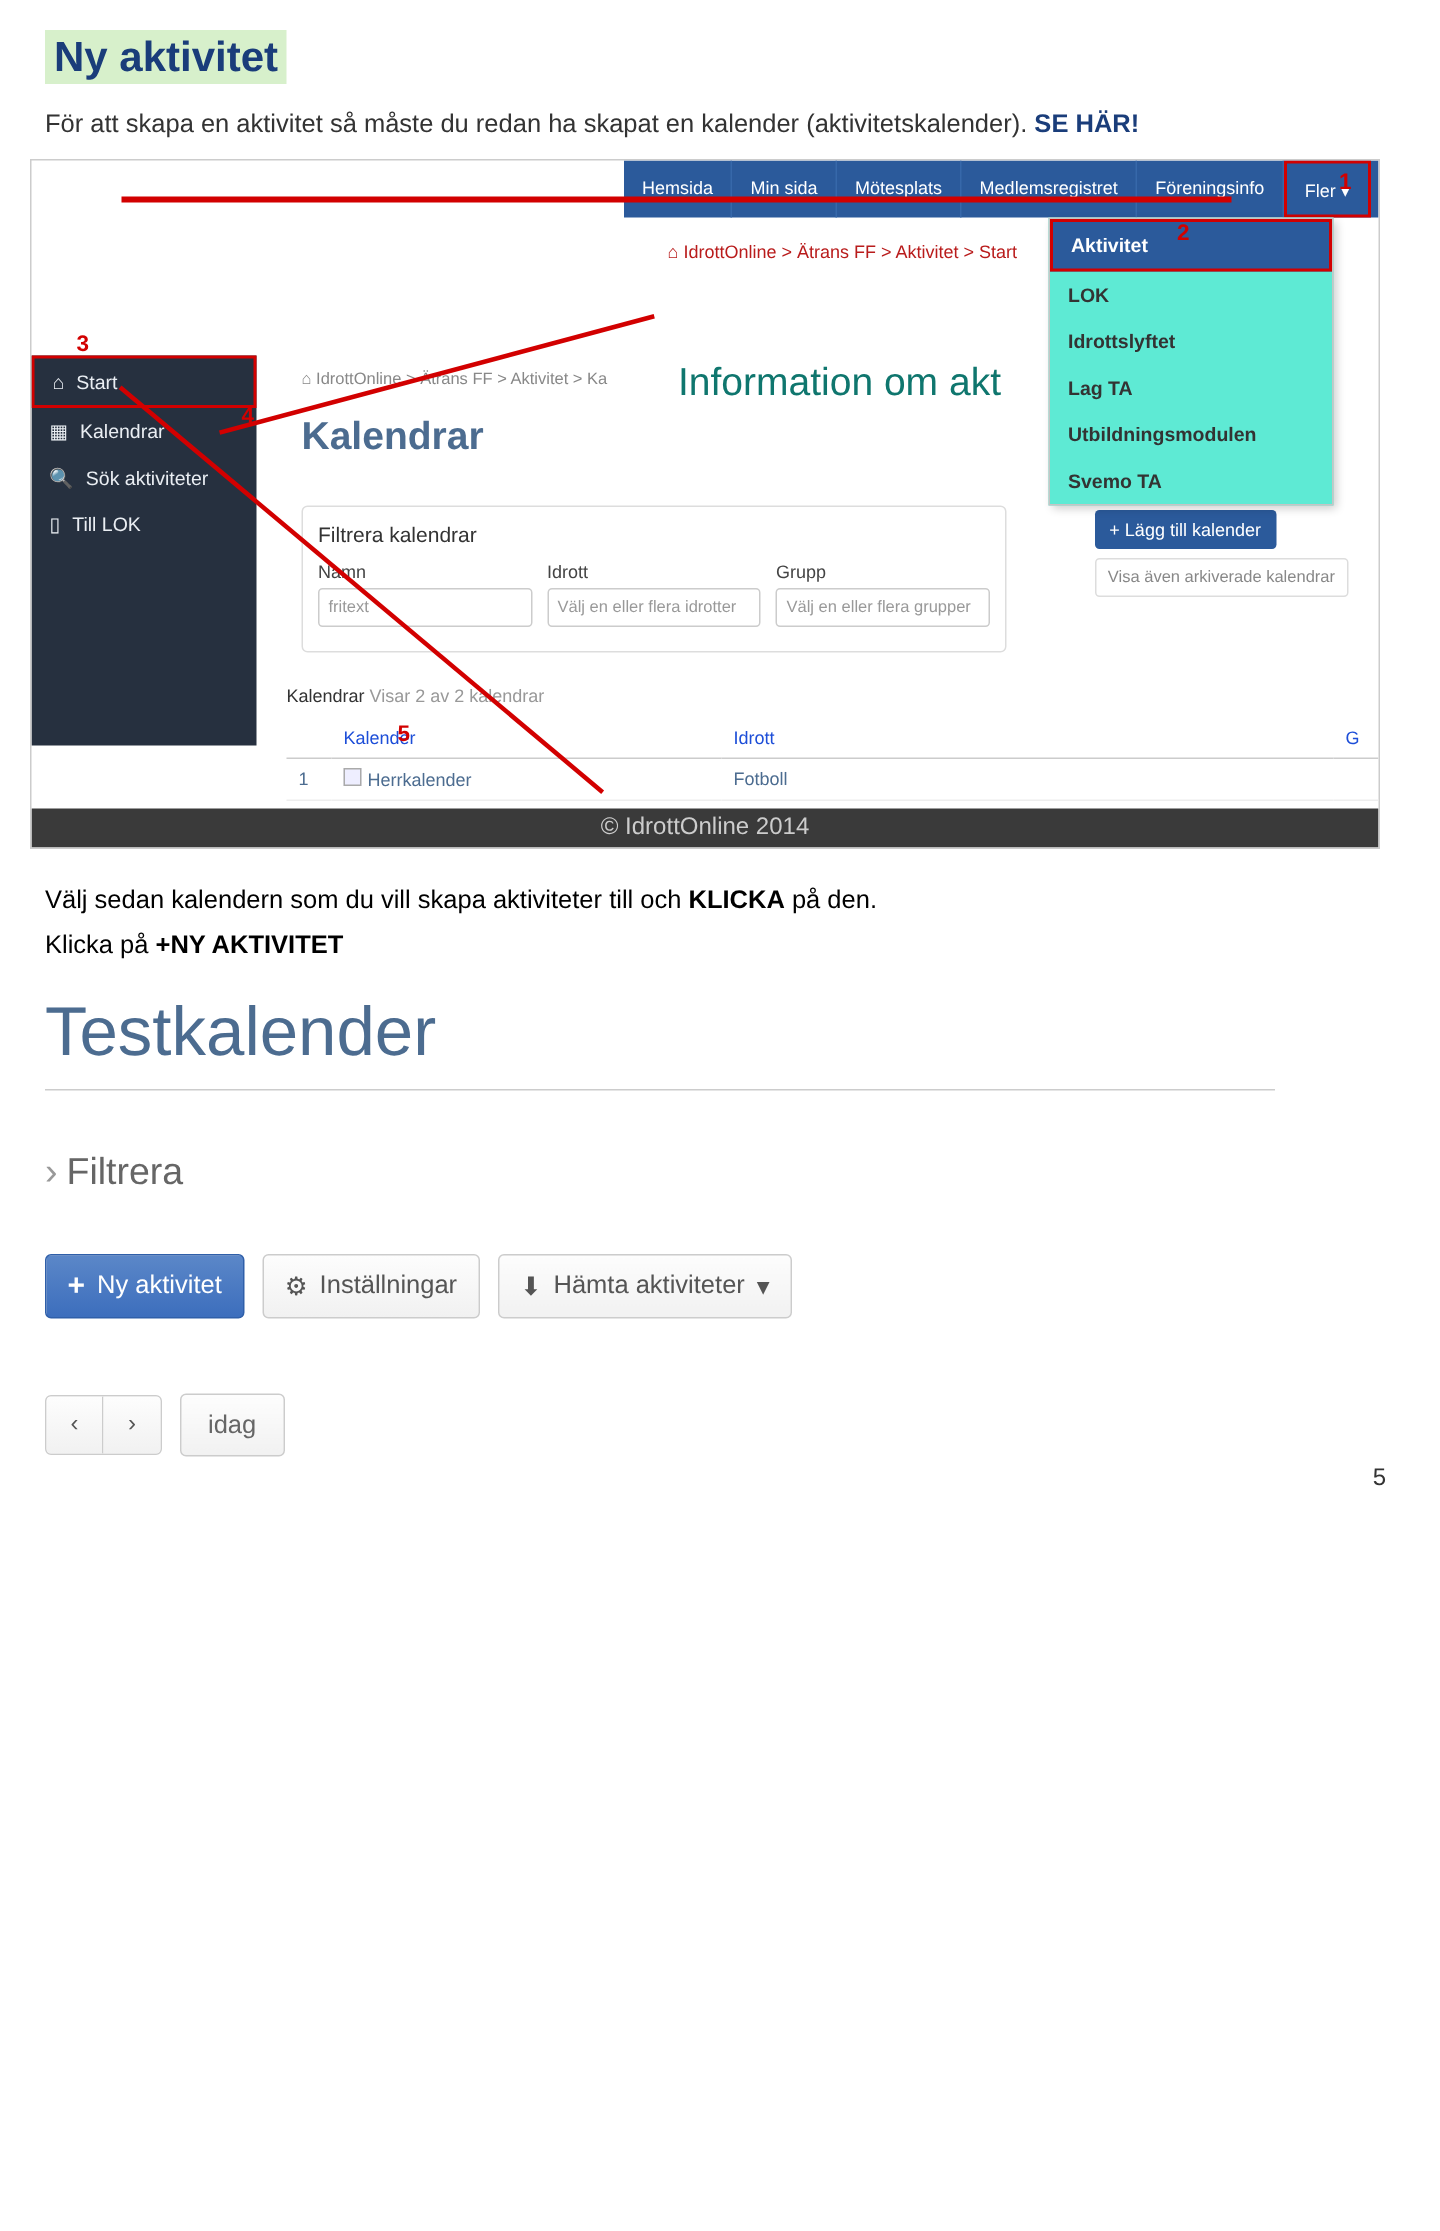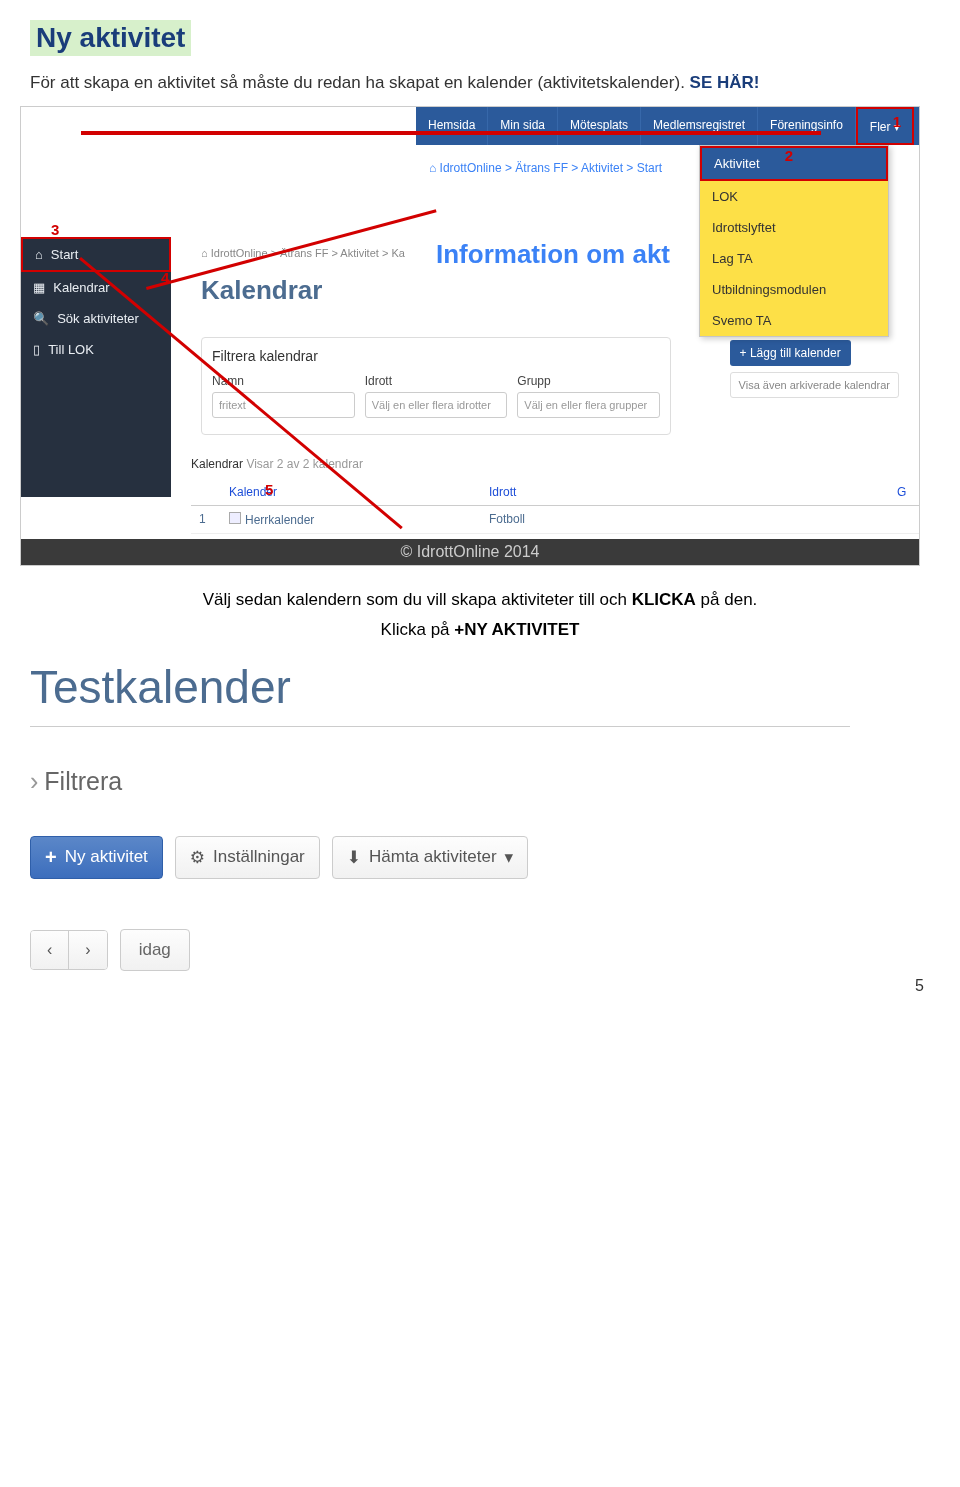--- a/index.html
+++ b/index.html
@@ -13,28 +13,28 @@
   .shot1 { position: relative; width: 900px; height: 460px; border: 1px solid #ccc; margin: 10px 0 24px -10px; background: #fff; overflow: hidden; }
   
   .sb { position: absolute; left: 0; top: 130px; width: 150px; background: #26303f; color: #eaeef3; font-size: 13px; height: 260px; }
   .sb-item { padding: 8px 12px; display: flex; gap: 8px; align-items: center; }
   .sb-item.hl { border: 2px solid #d20000; }
   
   .nav { position: absolute; top: 0; left: 395px; right: 0; height: 38px; background: #2b5a9b; display: flex; }
   .nav-item { color: #fff; font-size: 12px; padding: 11px 12px; border-right: 1px solid #3768aa; }
   .nav-item.fler { border: 2px solid #d20000; text-align: right; }
   
-  .dd { position: absolute; top: 38px; right: 30px; width: 190px; background: #fde047; border: 1px solid #c5c5c5; box-shadow: 2px 2px 6px rgba(0,0,0,0.2); z-index: 5; }
+  .dd { position: absolute; top: 38px; right: 30px; width: 190px; background: #5eead4; border: 1px solid #c5c5c5; box-shadow: 2px 2px 6px rgba(0,0,0,0.2); z-index: 5; font-weight: bold; }
   .dd-item { padding: 8px 12px; font-size: 13px; color: #333; }
   .dd-item.sel { background: #2b5a9b; color: #fff; border: 2px solid #d20000; }
   
-  .bc1 { position: absolute; top: 46px; left: 400px; font-size: 12px; color: #3b82f6; background: #fff; padding: 8px; width: 460px; }
+  .bc1 { position: absolute; top: 46px; left: 416px; font-size: 12px; color: #b91c1c; background: #fff; padding: 8px; width: 460px; }
   
   .second-bc { position: absolute; top: 140px; left: 180px; font-size: 11px; color: #888; }
-  .info-title { position: absolute; top: 132px; left: 415px; font-size: 26px; font-weight: bold; color: #3b82f6; }
+  .info-title { position: absolute; top: 132px; left: 431px; font-size: 26px; font-weight: normal; color: #0f766e; }
   .kal-title { position: absolute; top: 168px; left: 180px; font-size: 26px; color: #4c6c90; font-weight: bold; }
   
   .filter { position: absolute; top: 230px; left: 180px; width: 470px; border: 1px solid #ddd; background: #fff; padding: 10px 10px 16px 10px; border-radius: 4px; }
   .filter h4 { font-size: 14px; font-weight: normal; color: #333; margin-bottom: 10px; }
   .frow { display: flex; gap: 10px; }
   .fcol { flex: 1; font-size: 12px; color: #444; }
   .fcol .lbl { margin-bottom: 4px; }
   .fcol .inp { border: 1px solid #ccc; height: 26px; border-radius: 3px; padding: 0 6px; font-size: 11px; color: #999; display: flex; align-items: center; }
   
   .rbtn { position: absolute; top: 233px; right: 20px; }
@@ -47,21 +47,21 @@
   .tbl { width: 100%; font-size: 12px; border-collapse: collapse; }
   .tbl th { color: #1d4ed8; font-weight: normal; text-align: left; padding: 6px 8px; border-bottom: 1px solid #ccc; }
   .tbl td { padding: 6px 8px; border-bottom: 1px solid #eee; color: #4c6c90; }
   .cb { width: 12px; height: 12px; border: 1px solid #aaa; display: inline-block; background: #eef; margin-right: 4px; }
   .footer-cr { position: absolute; bottom: 0; left: 0; right: 0; background: #3a3a3a; color: #ccc; font-size: 16px; text-align: center; padding: 4px; }
   
   .callout { position: absolute; color: #d20000; font-weight: bold; font-size: 15px; z-index: 10;}
   .red-line { position: absolute; border-top: 2px solid #d20000; transform-origin: 0 0; z-index: 4;}
 
   
-  .para2 { font-size: 17px; margin: 10px 0 8px 0; text-align: center; }
+  .para2 { font-size: 17px; margin: 10px 0 8px 0; }
   .big-title { font-size: 46px; color: #4c6c90; font-weight: normal; margin: 20px 0 8px 0; }
   .hr { border: none; border-top: 1px solid #ccc; margin: 12px 0 40px 0; width: 820px; }
   .filtrera { font-size: 25px; color: #666; margin-bottom: 40px; }
   .filtrera .chev { color: #999; margin-right: 6px; }
   .btn-row { display: flex; gap: 12px; margin-bottom: 50px; }
   .btn { border: 1px solid #ccc; border-radius: 4px; padding: 9px 14px; font-size: 17px; color: #555; display: inline-flex; align-items: center; gap: 8px; background: linear-gradient(#fdfdfd,#f1f1f1); }
   .btn.primary { background: linear-gradient(#5b87c8,#3c6ebd); color: #fff; border-color: #2f5fa9; }
   .nav-ctrl { display: flex; gap: 12px; align-items: center; }
   .arrow-grp { display: flex; border: 1px solid #ccc; border-radius: 4px; overflow: hidden; }
   .arrow-grp span { padding: 10px 16px; font-size: 16px; color: #555; border-right: 1px solid #ccc; background:linear-gradient(#fdfdfd,#f1f1f1);}

